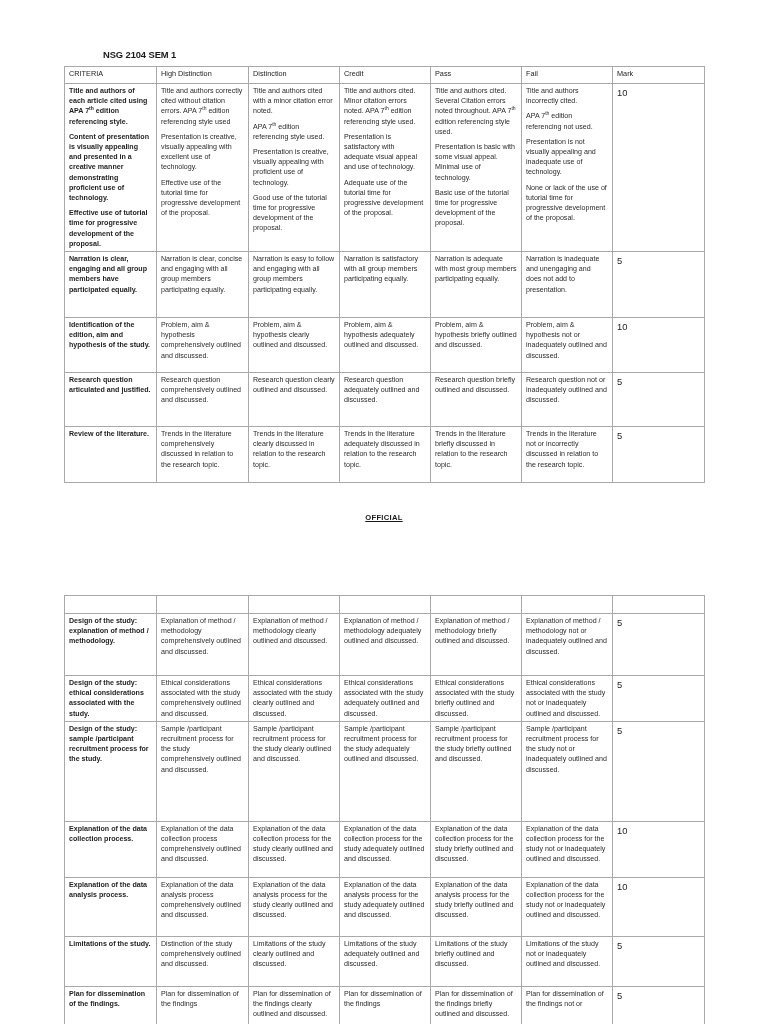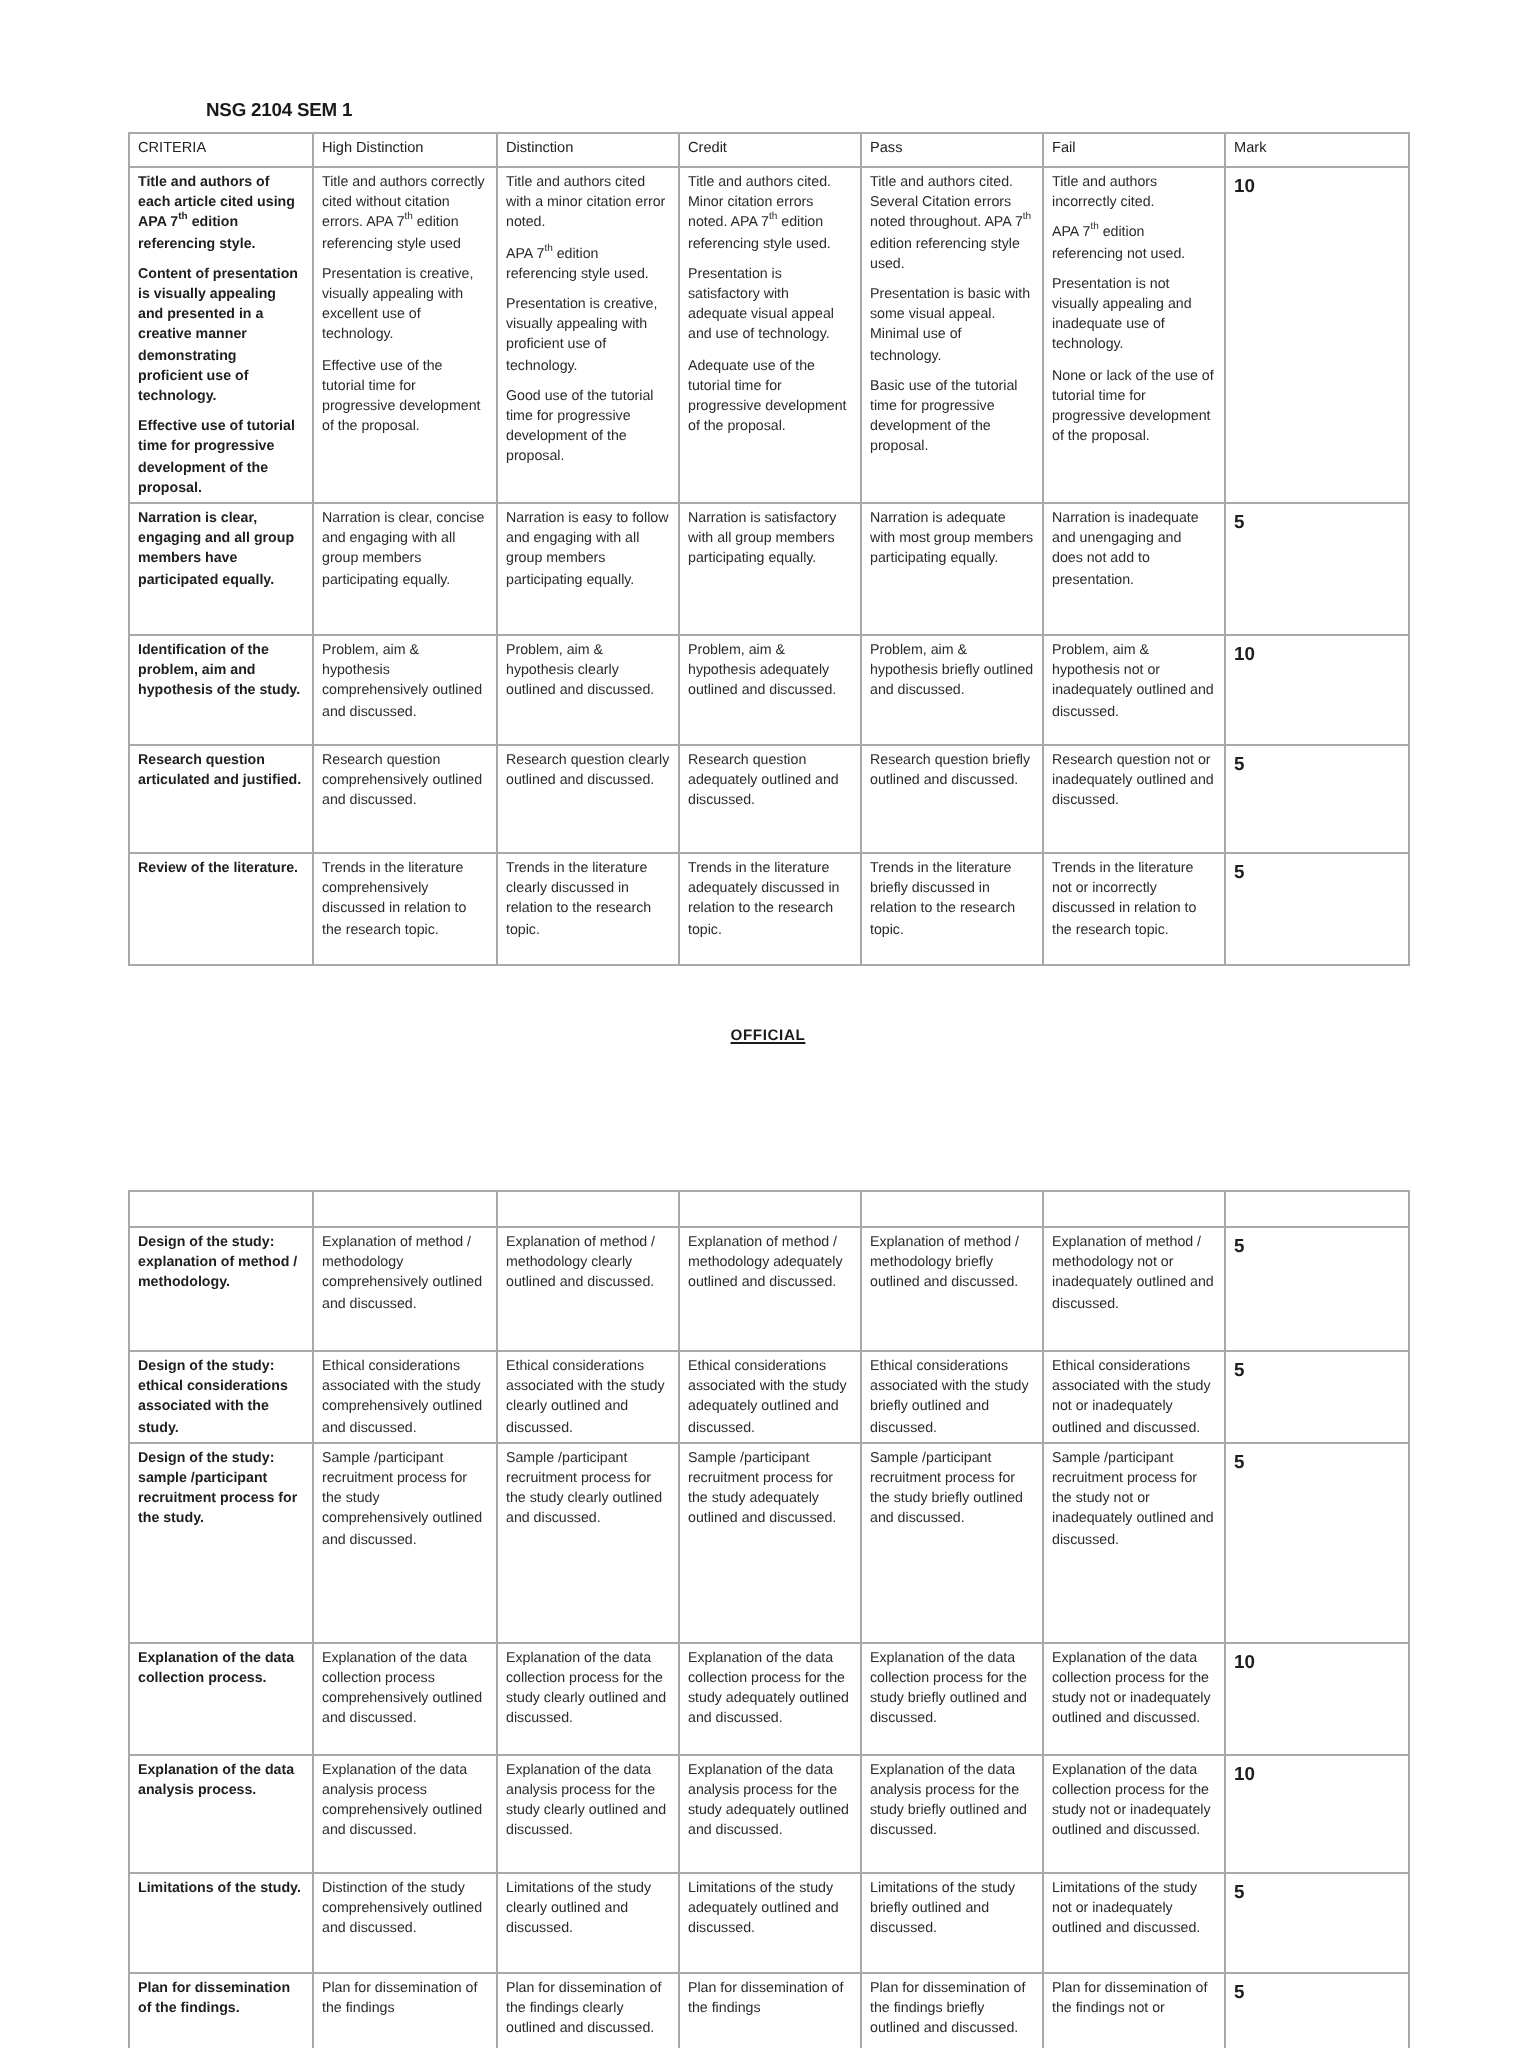--- a/index.html
+++ b/index.html
@@ -8,21 +8,21 @@
   .doc-header { position:absolute; top:49px; left:64px; width:650px; height:14px;
                 font-size:9.4px; font-weight:bold; letter-spacing:-0.1px; color:#1a1a1a;margin-left:39px; }
   .doc-header .course { position:absolute; left:0; top:0; }
   .doc-header .title { position:absolute; left:94px; top:0; }
   table.rubric { position:absolute; left:64px; border-collapse:collapse; table-layout:fixed; width:640px; }
   table.rubric td, table.rubric th { border:1.3px solid #a9a9a9; vertical-align:top;
         padding:2px 4px 2px 4px; font-size:7.1px; line-height:10.2px; text-align:left; }
   table.rubric th { font-weight:normal; font-size:7.3px; height:12px; padding-top:2px; }
   table.rubric td.crit { font-weight:bold; color:#1e1e1e; }
   table.rubric td.desc { color:#2a2a2a; }
-  table.rubric td.mark { font-weight:bold; font-size:9.4px; line-height:12px; padding-top:3px; color:#1e1e1e; }
+  table.rubric td.mark { font-weight:normal; font-size:9.4px; line-height:12px; padding-top:3px; color:#1e1e1e; }
   td p { margin:0 0 5px 0; }
   td p:last-child { margin-bottom:0; }
   sup { font-size:5px; line-height:0; vertical-align:super; }
   #table-1 { top:66px; }
   #table-2 { top:595px; }
   .official { position:absolute; top:513px; left:0; width:768px; text-align:center;
               font-size:7.6px; font-weight:bold; letter-spacing:0.3px; color:#1a1a1a;text-decoration:underline; }
 </style>
 </head>
 <body>
@@ -104,21 +104,21 @@
         <td class="desc">
           <p>Narration is adequate with most group members participating equally.</p>
         </td>
         <td class="desc">
           <p>Narration is inadequate and unengaging and does not add to presentation.</p>
         </td>
         <td class="mark">5</td>
       </tr>
       <tr style="height: 55px;">
         <td class="crit">
-          <p>Identification of the problem, aim and hypothesis of the study.</p>
+          <p>Identification of the edition, aim and hypothesis of the study.</p>
         </td>
         <td class="desc">
           <p>Problem, aim &amp; hypothesis comprehensively outlined and discussed.</p>
         </td>
         <td class="desc">
           <p>Problem, aim &amp; hypothesis clearly outlined and discussed.</p>
         </td>
         <td class="desc">
           <p>Problem, aim &amp; hypothesis adequately outlined and discussed.</p>
         </td>

